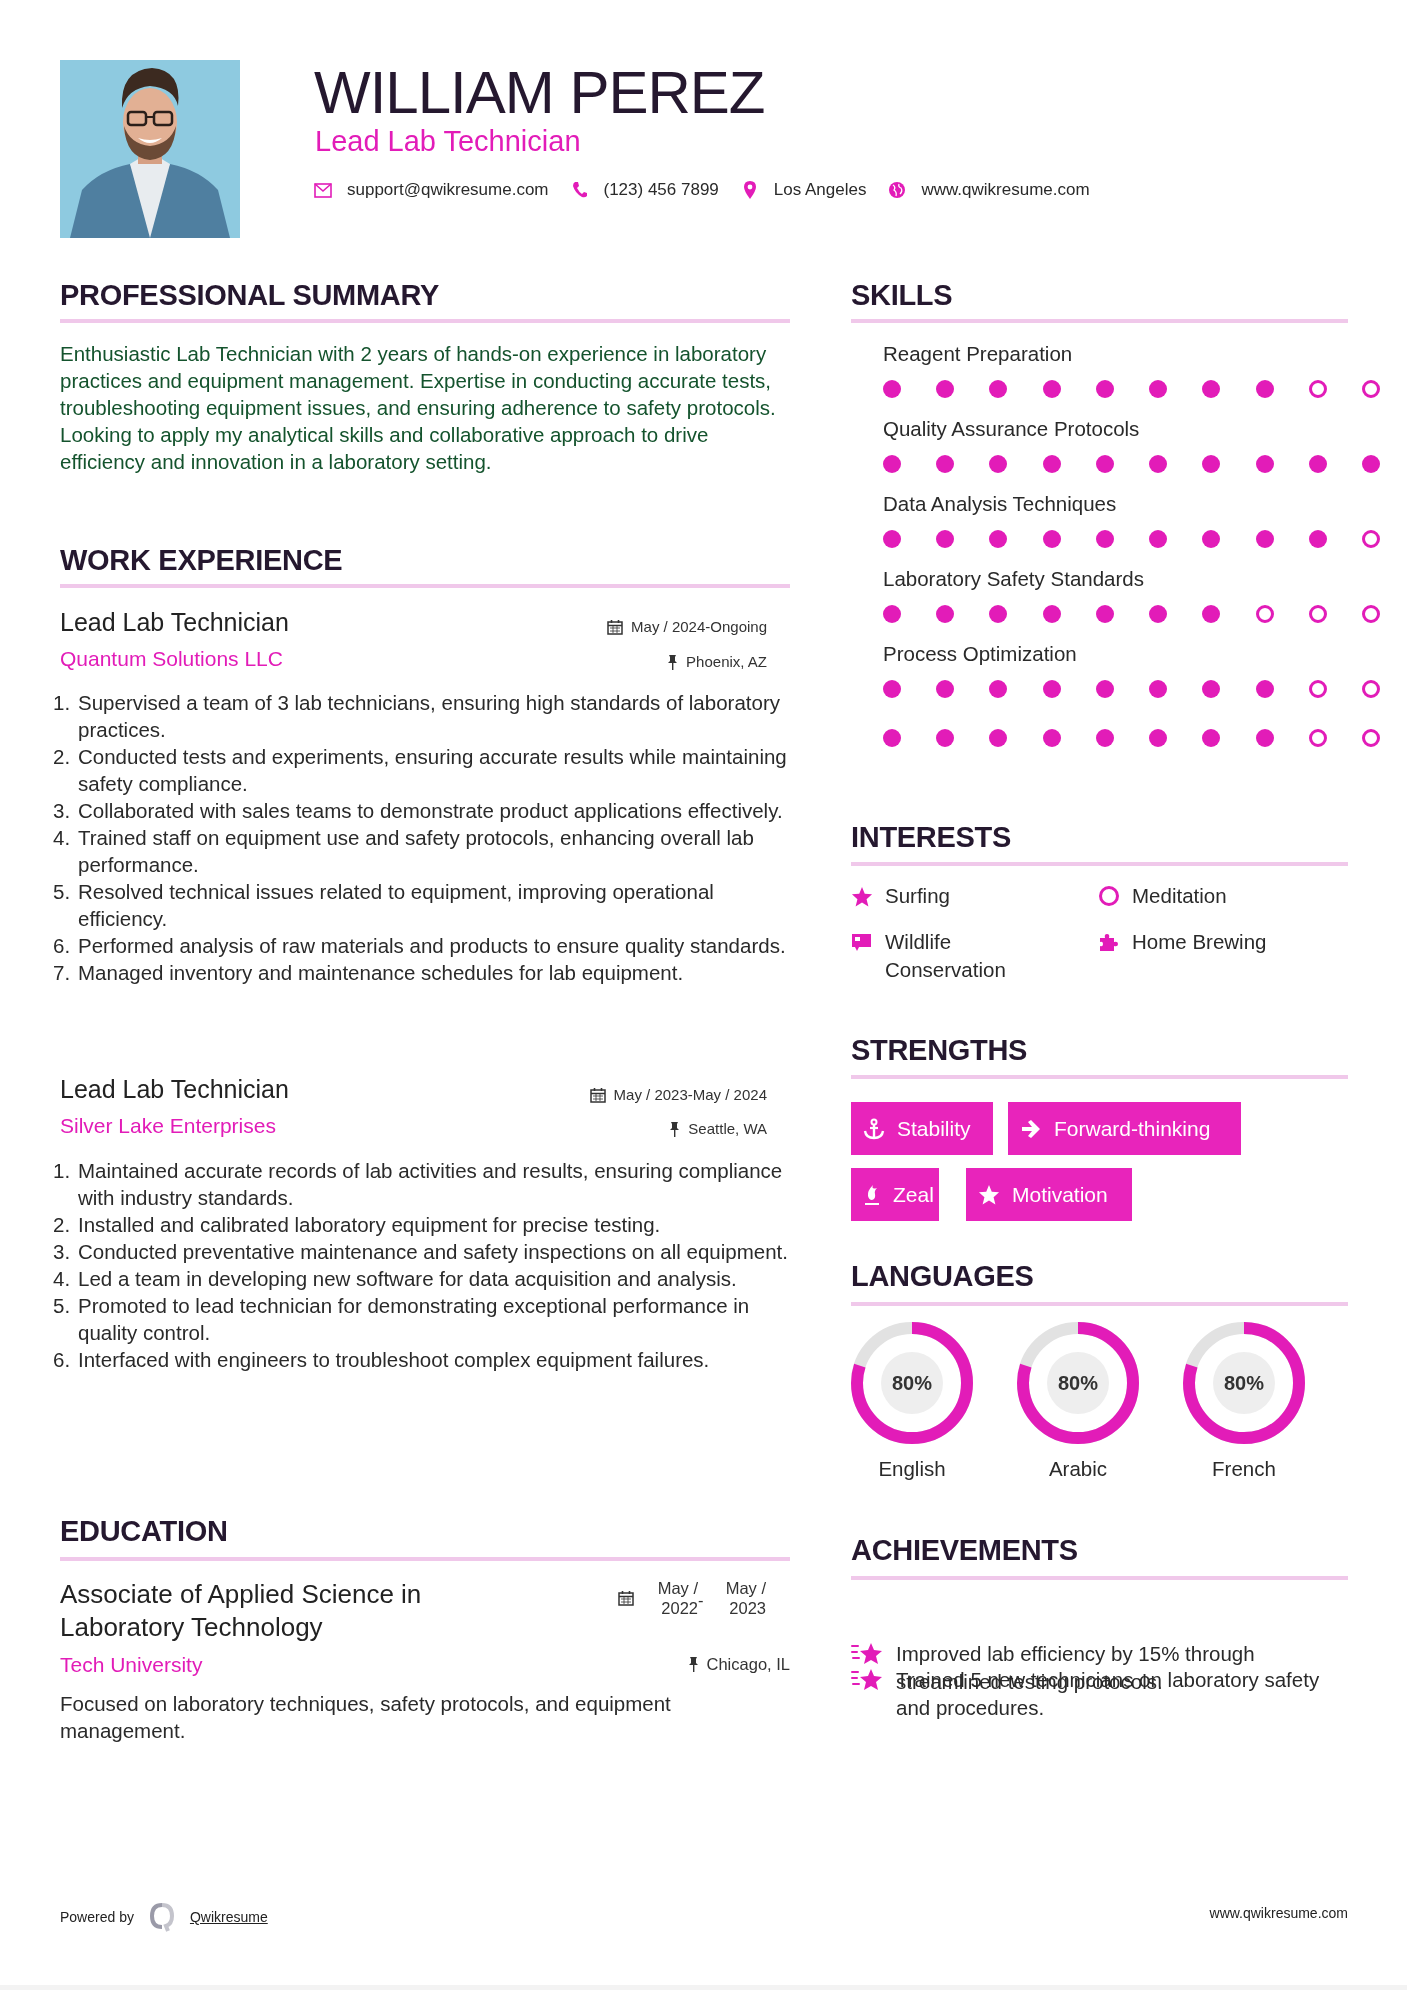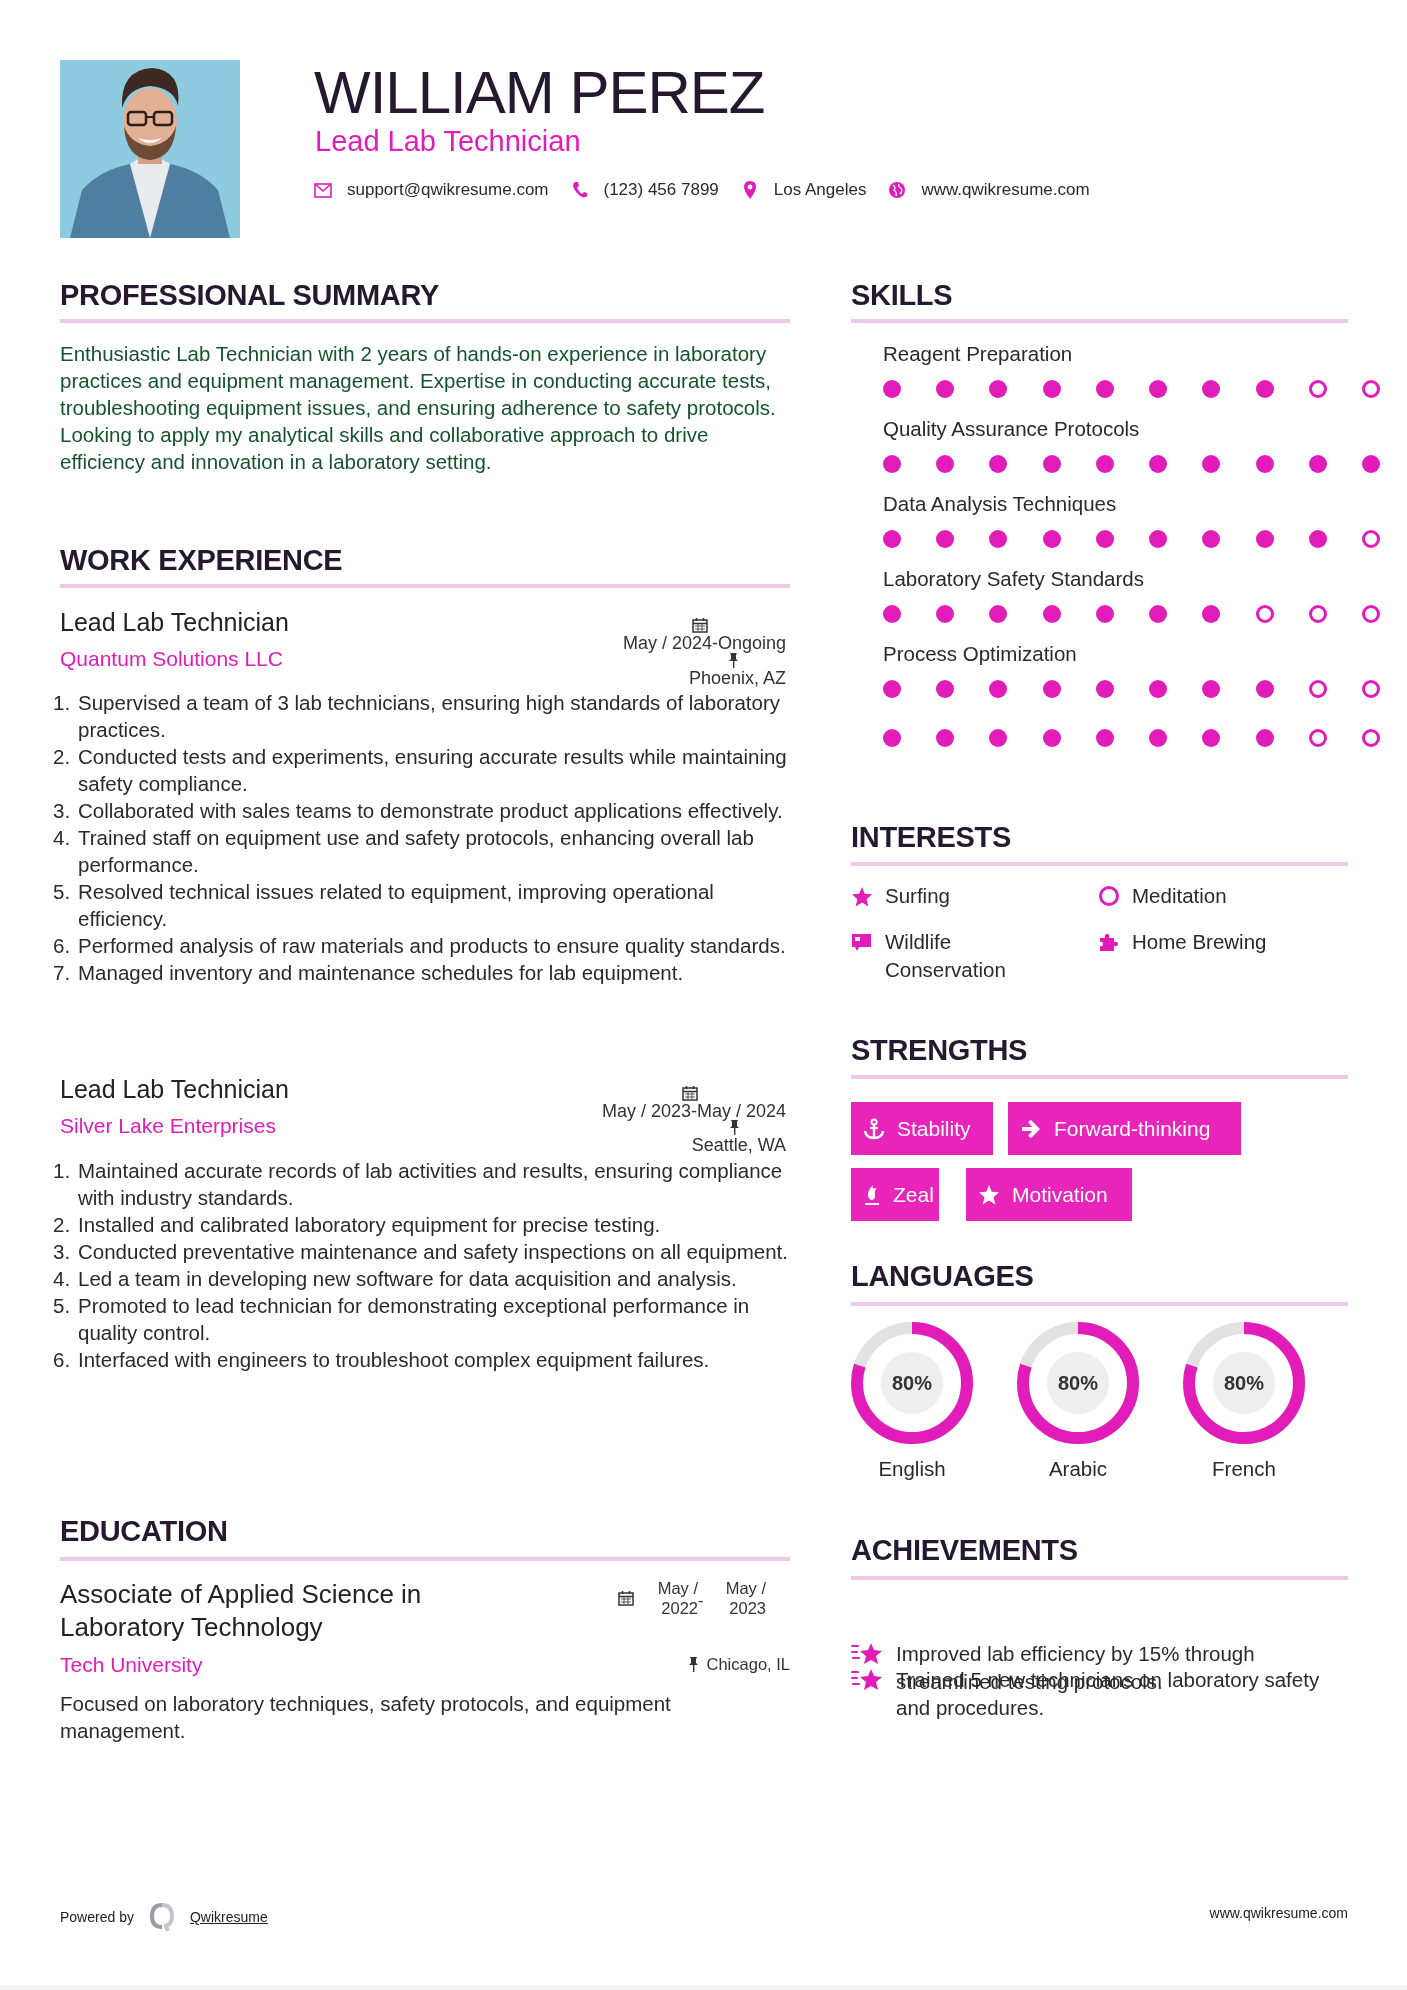--- a/index.html
+++ b/index.html
@@ -19,21 +19,21 @@
 
   
   .sec-h { position: absolute; font-size: 29px; font-weight: bold; color: #25182f; line-height: 34px; letter-spacing: -0.3px; }
   .sec-line { position: absolute; height: 4px; background: #f0c8ea; }
 
   .summary { position: absolute; left: 60px; top: 340px; width: 735px; font-size: 20.5px; line-height: 27px; color: #14532d; }
 
   
   .job-title { position: absolute; left: 60px; font-size: 25px; color: #222; line-height: 30px; }
   .job-company { position: absolute; left: 60px; font-size: 21px; color: #e21cb8; line-height: 26px; }
-  .job-meta { position: absolute; right: 621px; font-size: 18px; color: #333; line-height: 20px; display: flex; align-items: center; white-space: nowrap; flex-direction: column; }
+  .job-meta { position: absolute; right: 640px; font-size: 15px; color: #333; line-height: 20px; display: flex; align-items: center; white-space: nowrap; }
   .job-meta .mi { margin-right: 8px; display: inline-flex; }
   .bullets { position: absolute; left: 53px; width: 745px; font-size: 20.5px; line-height: 27px; color: #2a2a2a; list-style: none; }
   .bullets li { display: flex; }
   .bullets li .num { width: 25px; flex: 0 0 25px; text-align: left; }
 
   
   .edu-degree { position: absolute; left: 60px; top: 1578px; width: 460px; font-size: 26px; line-height: 33px; color: #222; }
   .edu-dates { position: absolute; left: 618px; top: 1578px; display: flex; align-items: flex-start; font-size: 16.5px; line-height: 20px; color: #333; }
   .edu-dates .mi { margin-right: 8px; margin-top: 12px; }
   .edu-dates .d { width: 56px; text-align: right; }

